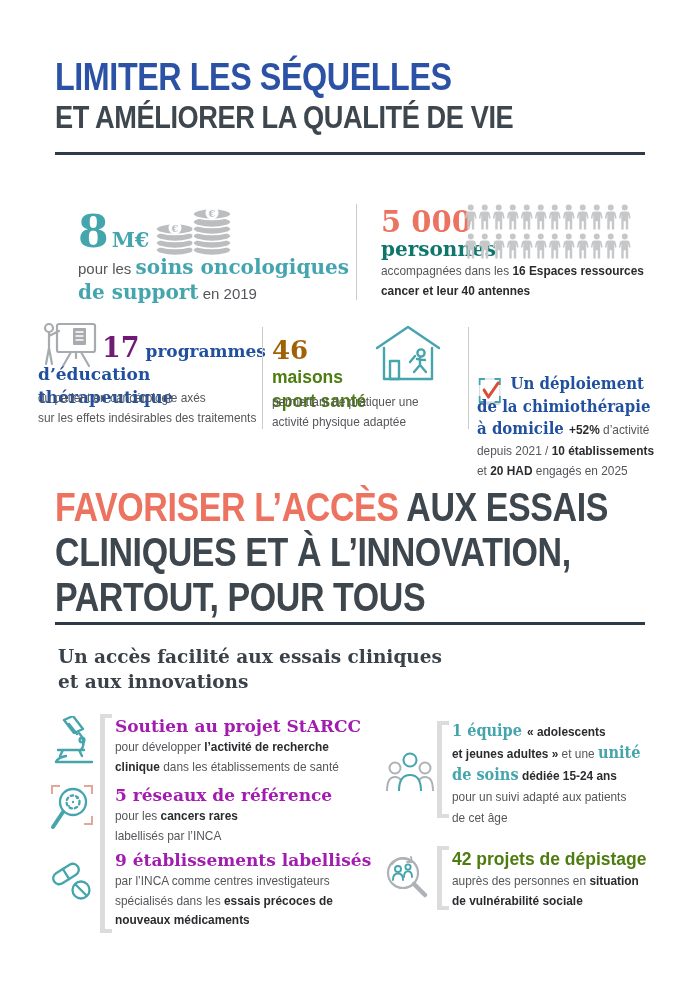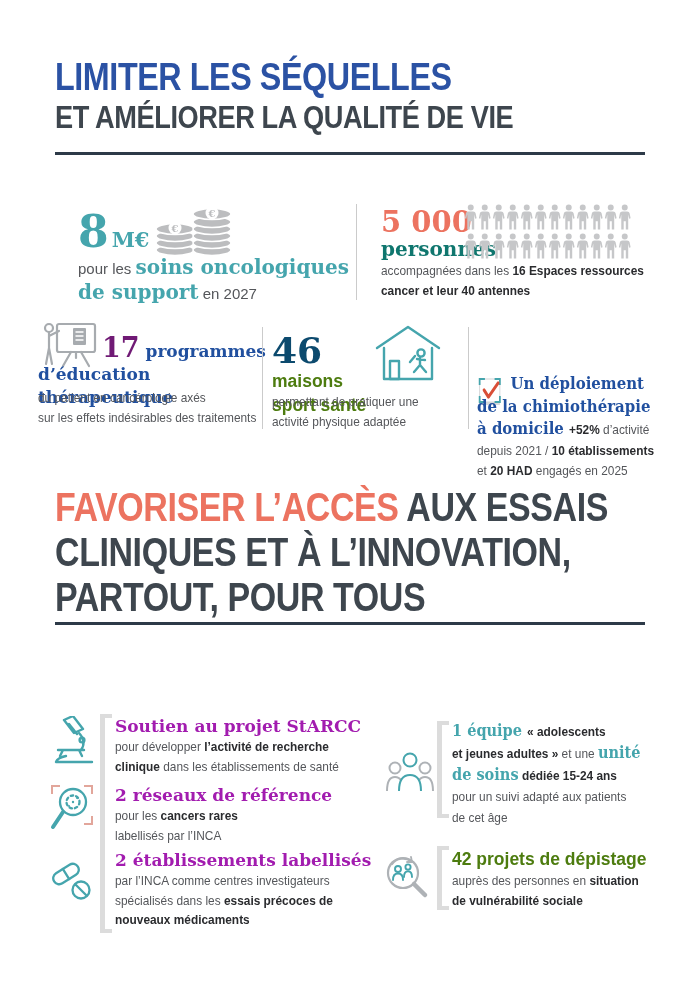--- a/index.html
+++ b/index.html
@@ -24,21 +24,21 @@
   .cond{transform:scaleX(.88);transform-origin:0 0;}
   .seg-plain{color:#54565a;}
   .seg-bold{color:#2a2b2e;font-weight:700;}
   .seg-plain-md{color:#54565a;font-size:15px;}
   .seg-serif-teal-lg{font-family:"DejaVu Serif",serif;font-weight:700;font-size:20px;color:#45a5ad;}
   .seg-serif-teal{font-family:Liberation Sans, sans-serif;font-weight:700;font-size:17.5px;color:#4d7c0f;}
   .seg-serif-teal-sm{font-family:"DejaVu Serif",serif;font-weight:700;font-size:16.5px;color:#45a5ad;}
   .seg-serif-blue{font-family:"DejaVu Serif",serif;font-weight:700;font-size:17px;color:#21509f;line-height:21px;}
   .seg-serif-coral{font-family:"DejaVu Serif",serif;font-weight:700;font-size:17px;color:#a21caf;}
   .seg-num-blue{font-family:"DejaVu Serif",serif;font-weight:700;font-size:27px;color:#701a75;}
-  .seg-num-teal{font-family:"DejaVu Serif",serif;font-weight:700;font-size:36px;color:#0c4a6e;}
+  .seg-num-teal{font-family:"DejaVu Serif",serif;font-weight:700;font-size:26px;color:#a16207;}
   
   .big-number{font-family:"DejaVu Serif",serif;font-weight:700;color:#45a5ad;text-align:right;}
   .budget-num{left:78px;top:210px;font-size:44px;line-height:1;}
   .budget-unit{font-size:21px;margin-left:3px;}
   .budget-caption{left:78px;top:256px;line-height:23px;width:300px;}
   .people-num{left:381px;top:208px;font-size:29px;color:#ec7360;line-height:1;}
   .people-label{left:381px;top:239px;font-size:20px;color:#0f766e;line-height:1;}
   .people-caption{left:381px;top:261px;width:300px;}
   .people-grid{left:464px;top:204px;width:172px;display:flex;flex-wrap:wrap;row-gap:3px;}
   .person{width:13.5px;height:26px;margin-right:.5px;}
@@ -89,21 +89,21 @@
         <ellipse cx="60" cy="28" rx="19" ry="5.5"></ellipse>
       <ellipse cx="60" cy="21" rx="19" ry="5.5"></ellipse>
         <ellipse cx="60" cy="13" rx="19" ry="5.5"></ellipse>
     </g>
     <circle cx="23" cy="27" r="6.5" fill="#ffffff"></circle>
     <text x="23" y="31" font-size="10" font-family="DejaVu Serif, serif" font-weight="700" fill="#bcbdbf" text-anchor="middle">€</text>
     <circle cx="60" cy="12" r="6.5" fill="#ffffff"></circle>
     <text x="60" y="16" font-size="10" font-family="DejaVu Serif, serif" font-weight="700" fill="#bcbdbf" text-anchor="middle">€</text>
   </svg>
   <div class="abs rich budget-caption"><span class="seg-plain-md">pour les </span><span class="seg-serif-teal-lg">soins oncologiques</span><span class="seg-plain-md">
-</span><span class="seg-serif-teal-lg">de support</span><span class="seg-plain-md"> en 2027</span></div>
+</span><span class="seg-serif-teal-lg">de support</span><span class="seg-plain-md"> en 2019</span></div>
 
   <div class="vdiv vdiv-1"></div>
 
   <div class="abs big-number people-num">5 000</div>
   <div class="abs big-number people-label">personnes</div>
   <div class="abs people-grid">
       <svg class="person" viewBox="0 0 14 27">
         <path fill="#c6c7c9" d="M7 .5a3.1 3.1 0 1 1 0 6.2A3.1 3.1 0 0 1 7 .5zM4.6 7.8h4.8c1.5 0 2.4.8 2.7 2.1l1 5-1.5.4-1-4.3V26.5H8.1v-8.7H5.9v8.7H3.4V11l-1 4.3-1.5-.4 1-5c.3-1.3 1.2-2.1 2.7-2.1z"></path>
       </svg>
       <svg class="person" viewBox="0 0 14 27">
@@ -228,20 +228,22 @@
 à domicile </span><span class="seg-bold">+52%</span><span class="seg-plain"> d’activité
 depuis 2021 / </span><span class="seg-bold">10 établissements</span><span class="seg-plain">
 et </span><span class="seg-bold">20 HAD</span><span class="seg-plain"> engagés en 2025</span></span>
   </div>
 
   <div class="hline h2 h2-l1"><span class="seg-coral-title">FAVORISER L’ACCÈS</span><span class="seg-dark-title"> AUX ESSAIS</span></div>
   <div class="hline h2 h2-l2">CLINIQUES ET À L’INNOVATION,</div>
   <div class="hline h2 h2-l3">PARTOUT, POUR TOUS</div>
   <div class="rule rule2"></div>
 
+  <div class="abs subtitle">Un accès facilité aux essais cliniques
+et aux innovations</div>
 
   <div class="vbar bar-left"></div>
 
   <svg class="icon" style="left:52px;top:716px" width="44" height="50" viewBox="0 0 44 50">
     <g fill="none" stroke="#45a5ad" stroke-width="2.4" stroke-linecap="round" stroke-linejoin="round">
       <path d="M12 4l9-4 10 13-9 4z"></path>
       <path d="M17 8l8 10"></path>
       <path d="M27 17c5 5 6 12 2 17"></path>
       <path d="M6 34h26M11 34l-3 6M27 34l3 6"></path>
       <circle cx="30" cy="24" r="2.4"></circle>
@@ -260,35 +262,35 @@
       <circle cx="25" cy="20" r="13"></circle>
       <circle cx="25" cy="20" r="6.5" stroke-dasharray="2.5 3"></circle>
       <path d="M15 30L5 45" stroke-width="4"></path>
     </g>
     <g fill="#45a5ad">
         <circle cx="25" cy="20" r="1.2"></circle>
         <circle cx="29" cy="16" r="1"></circle>
         <circle cx="21" cy="24" r="1"></circle>
       </g>
   </svg>
-  <div class="abs rich item-h" style="left:115px;top:786px"><span class="seg-serif-coral">2 réseaux de référence</span></div>
+  <div class="abs rich item-h" style="left:115px;top:786px"><span class="seg-serif-coral">5 réseaux de référence</span></div>
   <div class="abs rich cond" style="left:115px;top:806px;width:265px"><span class="seg-plain">pour les </span><span class="seg-bold">cancers rares</span><span class="seg-plain">
 labellisés par l’INCA</span></div>
 
   <svg class="icon" style="left:52px;top:860px" width="40" height="42" viewBox="0 0 40 42">
     <g fill="none" stroke="#45a5ad" stroke-width="2.3" stroke-linecap="round">
       <g transform="rotate(-32 14 14)">
         <rect x="0" y="8" width="28" height="12" rx="6"></rect>
         <path d="M14 8v12"></path>
       </g>
       <circle cx="29" cy="30" r="8.5"></circle>
       <path d="M23.5 24.5l11 11"></path>
     </g>
   </svg>
-  <div class="abs rich item-h" style="left:115px;top:851px"><span class="seg-serif-coral">2 établissements labellisés</span></div>
+  <div class="abs rich item-h" style="left:115px;top:851px"><span class="seg-serif-coral">9 établissements labellisés</span></div>
   <div class="abs rich cond" style="left:115px;top:871px;width:265px"><span class="seg-plain">par l’INCA comme centres investigateurs
 spécialisés dans les </span><span class="seg-bold">essais précoces de
 nouveaux médicaments</span></div>
 
   <div class="vbar bar-r1"></div>
   <svg class="icon" style="left:385px;top:751px" width="50" height="44" viewBox="0 0 50 44">
     <g fill="#ffffff" stroke="#aeb2b6" stroke-width="2">
       <circle cx="10" cy="17" r="5.5"></circle>
       <path d="M2 40c0-10 3.5-14 8-14s8 4 8 14"></path>
       <circle cx="40" cy="17" r="5.5"></circle>

